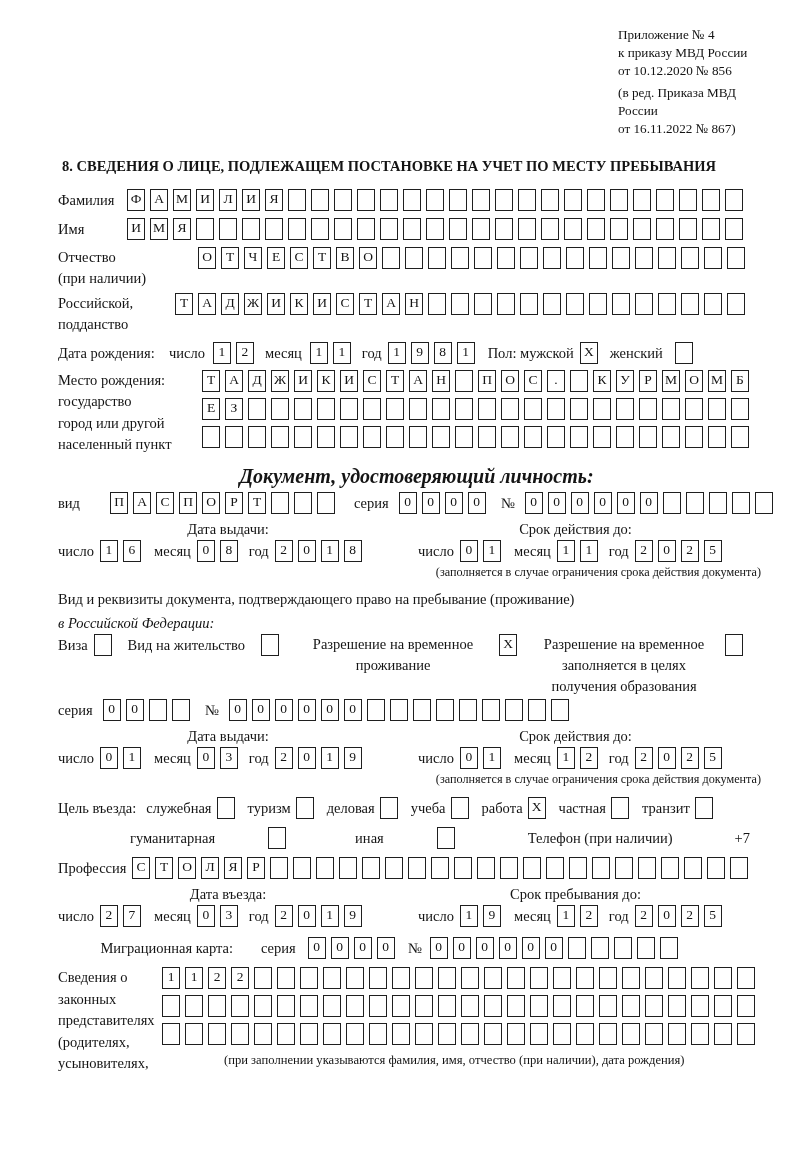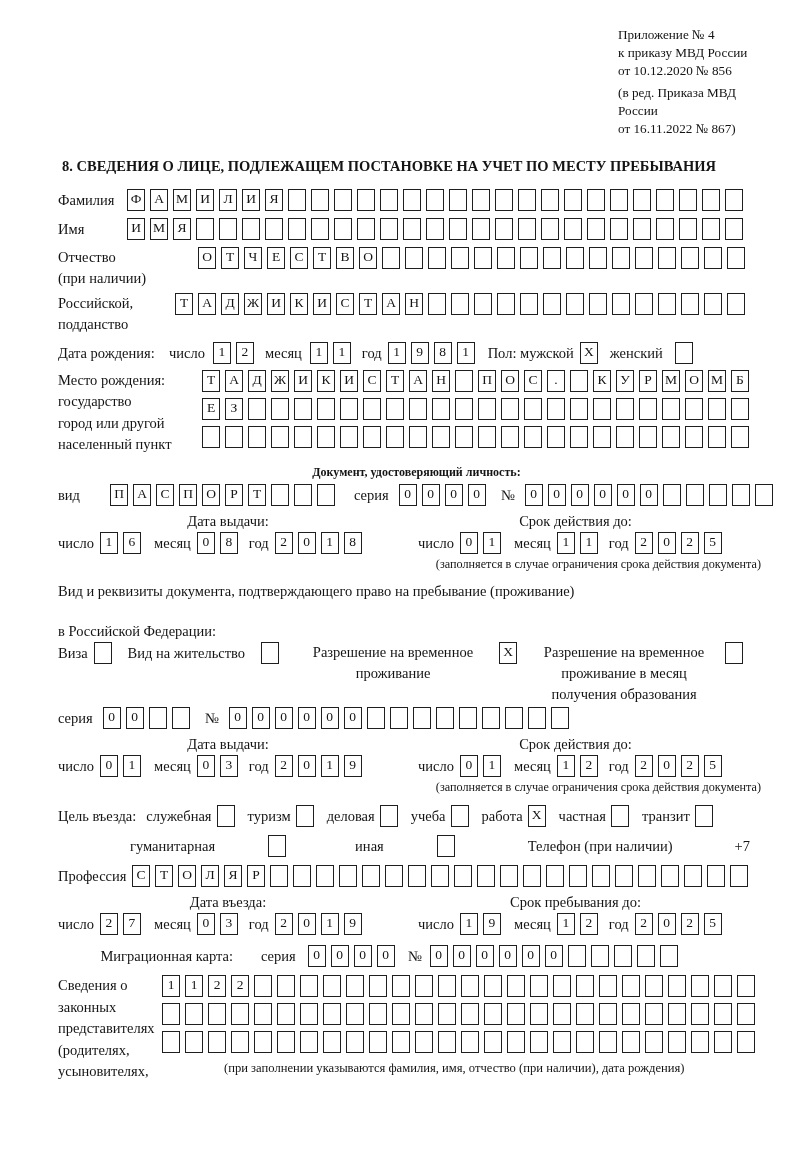--- a/index.html
+++ b/index.html
@@ -22,21 +22,21 @@
   .cell, .cbox {
     box-sizing:border-box; display:inline-block; width:18px; height:22px;
     border:1.7px solid #1f1f1f; margin-right:5px; text-align:center;
     font-size:13.5px; line-height:18px; vertical-align:top; background:#fff;
   }
   .cbox { flex:none; margin-right:0; }
   .w52{width:52px;} .w69{width:69px;} .w74{width:74px;} .w104{width:104px;}
   .w105{width:105px;} .w117{width:117px;} .w140{width:140px;} .w144{width:144px;} .w175{width:175px;text-align:right;}
   .stack3 { }
   .stack3 .crow { margin-bottom:6px; }
-  .center-b { text-align:center; font-weight:bold; margin-top:9px; font-size:12px; }
+  .center-b { text-align:center; font-weight:bold; margin-top:9px; font-size:20px;font-style:italic; }
   .cap-row { display:flex; margin-top:7px; }
   .capL { width:340px; text-align:center; flex:none; }
   .capR { width:335px; text-align:center; flex:none; margin-left:10px; }
   .date-line { display:flex; margin-top:2px; align-items:flex-start; }
   .dhalf { display:flex; align-items:flex-start; white-space:nowrap; flex:none; }
   .dhalf-l { width:332px; }
   .dg-lbl { line-height:22px; margin-right:6px; }
   .ml6{margin-left:6px;} .ml8{margin-left:8px;} .ml10{margin-left:10px;} .ml12{margin-left:12px;}
   .ml14{margin-left:14px;} .ml16{margin-left:16px;} .ml28{margin-left:28px;} .ml72{margin-left:72px;}
   .note { font-size:12.2px; margin-top:3px; text-align:right; padding-right:14px; }
@@ -150,35 +150,35 @@
       <span class="cells"><span class="cell">0</span><span class="cell">1</span></span>
       <span class="dg-lbl ml8">месяц</span>
       <span class="cells"><span class="cell">1</span><span class="cell">1</span></span>
       <span class="dg-lbl ml6">год</span>
       <span class="cells"><span class="cell">2</span><span class="cell">0</span><span class="cell">2</span><span class="cell">5</span></span>
     </span>
   </div>
   <div class="note">(заполняется в случае ограничения срока действия документа)</div>
 
   <div class="plain">Вид и реквизиты документа, подтверждающего право на пребывание (проживание)</div>
-  <div class="plain" style="margin-top:18px;">в Российской Федерации:</div>
+  <div class="plain" style="margin-top:2px;font-style:italic;">в Российской Федерации:</div>
 
   <div class="chkgrid">
     <span class="chklbl">Виза</span>
     <span class="cbox ml6">&nbsp;</span>
     <span class="chklbl ml16">Вид на жительство</span>
     <span class="cbox ml16">&nbsp;</span>
     <span class="chklbl-ml ml16" style="width:196px;">
       <div>Разрешение на временное</div>
       <div>проживание</div>
     </span>
     <span class="cbox ml8">X</span>
     <span class="chklbl-ml ml14" style="width:186px;">
       <div>Разрешение на временное</div>
-      <div>проживание в месяц</div>
+      <div>заполняется в целях</div>
       <div>получения образования</div>
     </span>
     <span class="cbox ml8">&nbsp;</span>
   </div>
 
   <div class="frow" style="margin-top:2px;">
     <span class="lbl">серия</span>
     <span class="cells ml10"><span class="cell">0</span><span class="cell">0</span><span class="cell">&nbsp;</span><span class="cell">&nbsp;</span></span>
     <span class="lbl ml10">№</span>
     <span class="cells ml10"><span class="cell">0</span><span class="cell">0</span><span class="cell">0</span><span class="cell">0</span><span class="cell">0</span><span class="cell">0</span><span class="cell">&nbsp;</span><span class="cell">&nbsp;</span><span class="cell">&nbsp;</span><span class="cell">&nbsp;</span><span class="cell">&nbsp;</span><span class="cell">&nbsp;</span><span class="cell">&nbsp;</span><span class="cell">&nbsp;</span><span class="cell">&nbsp;</span></span>

